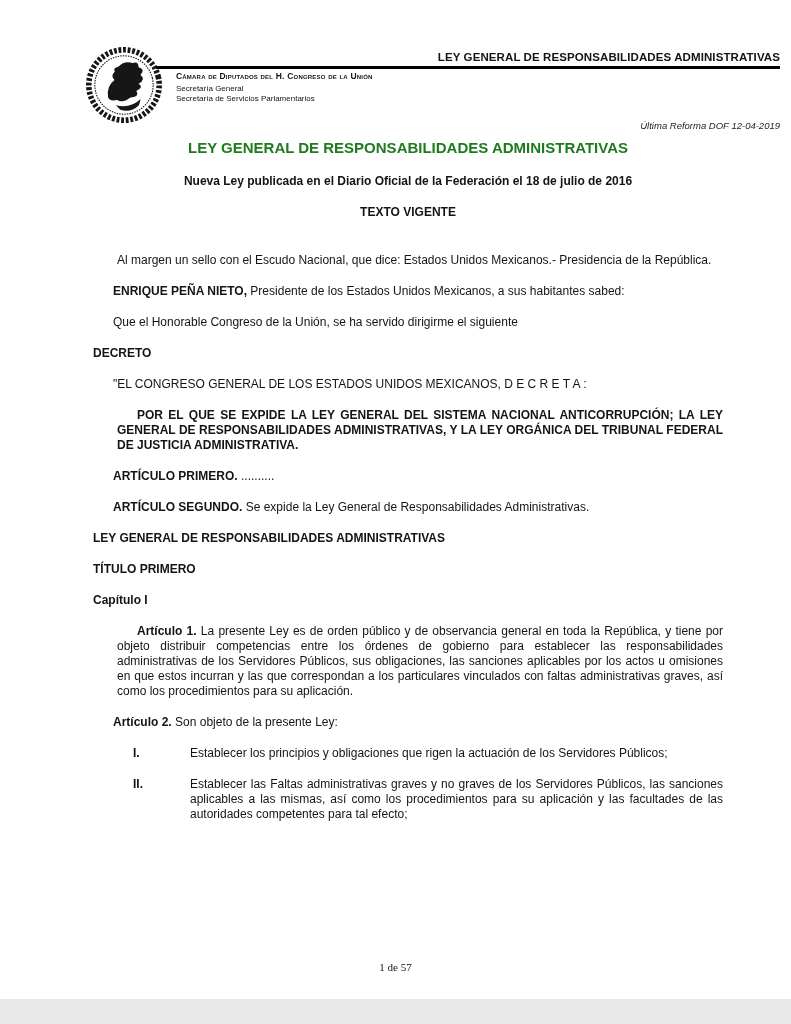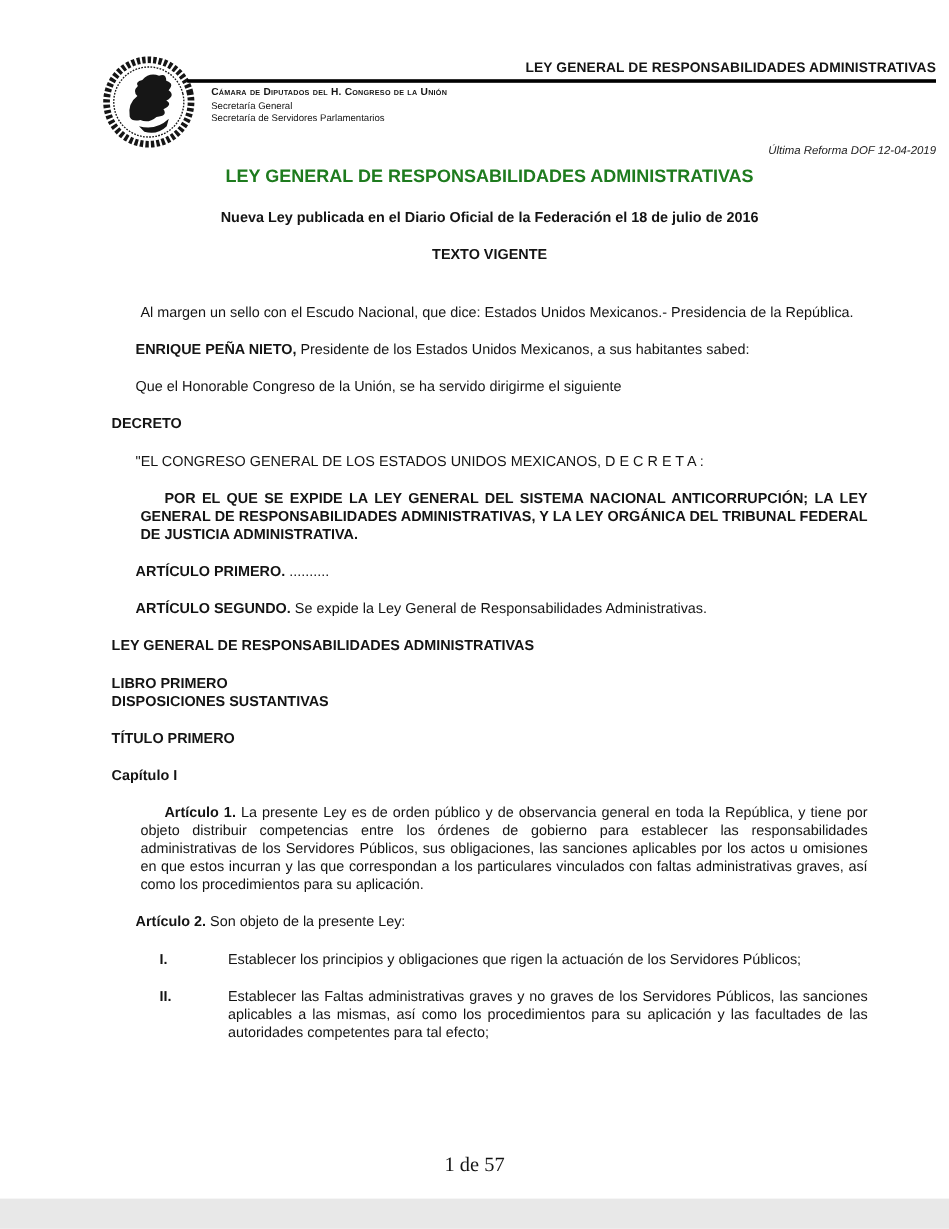--- a/index.html
+++ b/index.html
@@ -50,21 +50,21 @@
   .indent { text-indent:20px; }
   .center { }
   .bold   { font-weight:bold; }
 
   .fraction { position:relative; margin-top:16px; padding-left:97px; text-align:justify; }
   .fraction .numeral { position:absolute; left:40px; top:0; font-weight:bold; }
 
   
   .footer {
     position:absolute; left:0; top:961px; width:791px;
-    text-align:center; font-family:"Liberation Serif", serif; font-size:17px;
+    text-align:center; font-family:"Liberation Serif", serif; font-size:11px;
   }
 </style>
 </head>
 <body>
 
 <div class="page">
 
   <div class="emblem">
     <svg viewBox="0 0 100 104" width="80" height="86" aria-hidden="true">
       <g transform="rotate(-14 50 52)" fill="#161616">
@@ -74,21 +74,21 @@
         <path d="M34 74 Q50 83 66 74 L62 81 Q50 88 38 81 Z"></path>
       </g>
     </svg>
   </div>
 
   <div class="hdr-title">LEY GENERAL DE RESPONSABILIDADES ADMINISTRATIVAS</div>
   <div class="hdr-line"></div>
   <div class="hdr-reform">Última Reforma DOF 12-04-2019</div>
   <div class="hdr-chamber">Cámara de Diputados del H. Congreso de la Unión</div>
   <div class="hdr-sec1">Secretaría General</div>
-  <div class="hdr-sec2">Secretaría de Servidores Parlamentarios</div>
+  <div class="hdr-sec2">Secretaría de Servicios Parlamentarios</div>
 
   <div class="content">
 
     <div class="doc-title">LEY GENERAL DE RESPONSABILIDADES ADMINISTRATIVAS</div>
     <div class="pub-note">Nueva Ley publicada en el Diario Oficial de la Federación el 18 de julio de 2016</div>
     <div class="status">TEXTO VIGENTE</div>
 
     <p class="blk al-margen just">Al margen un sello con el Escudo Nacional, que dice: Estados Unidos Mexicanos.- Presidencia de la República.</p>
 
     <p class="blk indent"><span class="bold">ENRIQUE PEÑA NIETO,</span><span> Presidente de los Estados Unidos Mexicanos, a sus habitantes sabed:</span></p>
@@ -100,24 +100,20 @@
     <p class="blk indent">"EL CONGRESO GENERAL DE LOS ESTADOS UNIDOS MEXICANOS, D E C R E T A :</p>
 
     <p class="blk indent just bold">POR EL QUE SE EXPIDE LA LEY GENERAL DEL SISTEMA NACIONAL ANTICORRUPCIÓN; LA LEY GENERAL DE RESPONSABILIDADES ADMINISTRATIVAS, Y LA LEY ORGÁNICA DEL TRIBUNAL FEDERAL DE JUSTICIA ADMINISTRATIVA.</p>
 
     <p class="blk indent"><span class="bold">ARTÍCULO PRIMERO.</span><span> ..........</span></p>
 
     <p class="blk indent"><span class="bold">ARTÍCULO SEGUNDO.</span><span> Se expide la Ley General de Responsabilidades Administrativas.</span></p>
 
     <div class="blk center bold">LEY GENERAL DE RESPONSABILIDADES ADMINISTRATIVAS</div>
 
-    <div class="blk center bold">
-      <div>LIBRO PRIMERO</div>
-      <div>DISPOSICIONES SUSTANTIVAS</div>
-    </div>
 
     <div class="blk center bold">TÍTULO PRIMERO</div>
 
     <div class="blk center bold">
       <div>Capítulo I</div>
     </div>
 
     <p class="blk indent just"><span class="bold">Artículo 1.</span><span> La presente Ley es de orden público y de observancia general en toda la República, y tiene por objeto distribuir competencias entre los órdenes de gobierno para establecer las responsabilidades administrativas de los Servidores Públicos, sus obligaciones, las sanciones aplicables por los actos u omisiones en que estos incurran y las que correspondan a los particulares vinculados con faltas administrativas graves, así como los procedimientos para su aplicación.</span></p>
 
     <p class="blk indent"><span class="bold">Artículo 2.</span><span> Son objeto de la presente Ley:</span></p>

